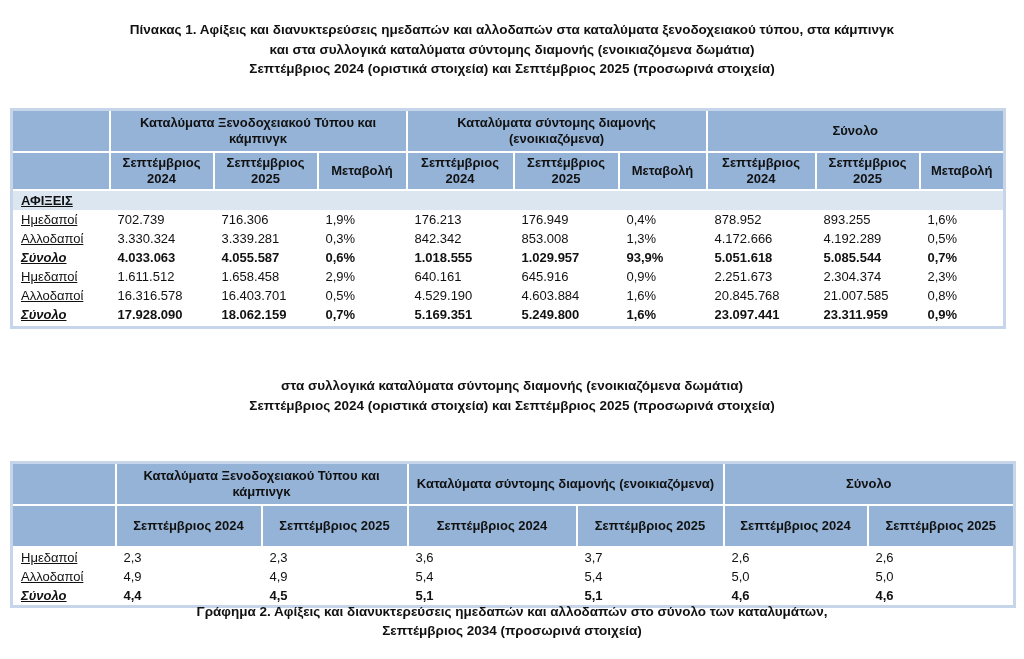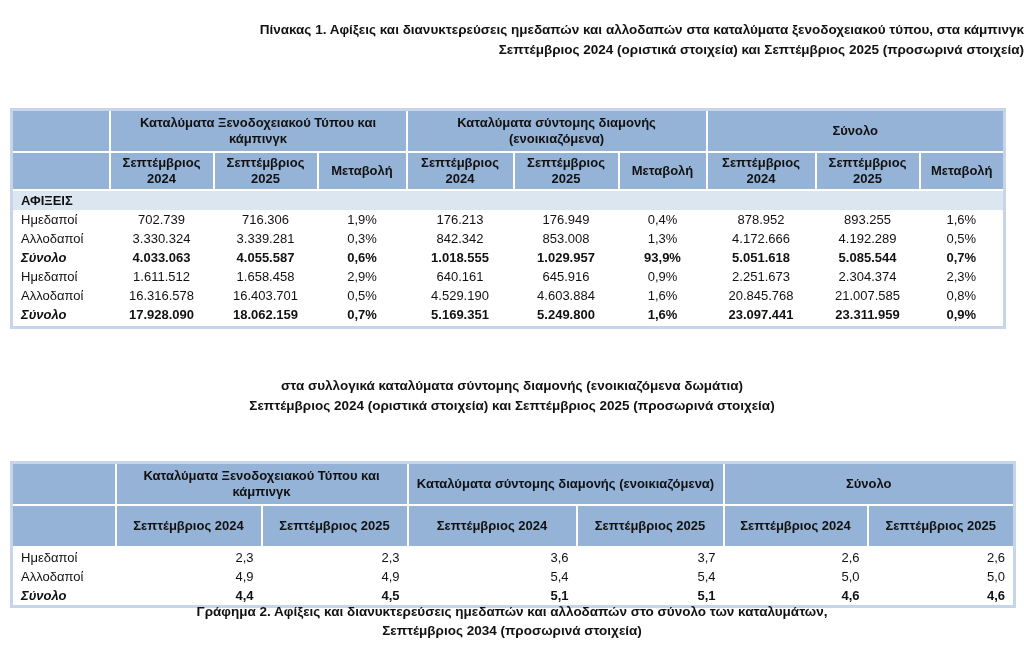--- a/index.html
+++ b/index.html
@@ -5,56 +5,57 @@
   html, body { margin: 0; padding: 0; background: #ffffff; }
   body {
     width: 1024px; height: 659px; overflow: hidden; position: relative;
     font-family: "Liberation Sans", "DejaVu Sans", sans-serif;
     color: #111111;
   }
   .caption {
     position: absolute; left: 0; width: 1024px; text-align: center;
     font-weight: bold; font-size: 13.5px; line-height: 19.5px; color: #111;
   }
-  #cap1 { top: 20px; text-align: right; }
+  #cap1 { top: 20px; }
   #cap2 { top: 376px; }
   #cap3 { top: 602px; line-height: 19px; }
 
   table.t {
     position: absolute; border-collapse: collapse; table-layout: fixed;
     font-size: 13px;
   }
   #table1 { left: 10px; top: 108px; width: 993px; border: 3px solid #c6d5ea; }
   #table2 { left: 10px; top: 461px; width: 1003px; border: 3px solid #c6d5ea; }
 
   table.t th {
     background: #95b3d7; font-weight: bold; color: #111;
     border: 2px solid #ffffff; padding: 0 4px; text-align: center;
     line-height: 16px; font-size: 13px;
   }
   table.t td { padding: 0 8px; line-height: 19px; height: 19px; white-space: nowrap; }
-  table.t td.num { text-align: center; }
-  table.t td.ctr { text-align: right; }
-  table.t td.lbl { text-align: left; padding-left: 8px; }
+  table.t td.num { text-align: left; }
+  table.t td.ctr { text-align: left; }
+  table.t td.lbl { text-align: left; padding-left: 8px; text-decoration: underline; }
   tr.section td {
     background: #dce6f1; font-weight: bold; height: 19px;
   }
   tr.total td { font-weight: bold; }
   tr.total td.lbl { font-style: italic; }
   #table1 tr.h1 th { height: 40px; }
   #table1 tr.h2 th { height: 36px; }
   #table2 tr.h1 th { height: 40px; }
   #table2 tr.h2 th { height: 40px; }
   #table1 tbody tr.last td { padding-bottom: 2px; }
 </style>
 </head>
 <body>
 
 <div class="caption" id="cap1">
   <div>Πίνακας 1. Αφίξεις και διανυκτερεύσεις ημεδαπών και αλλοδαπών στα καταλύματα ξενοδοχειακού τύπου, στα κάμπινγκ</div>
+  <div>και στα συλλογικά καταλύματα σύντομης διαμονής (ενοικιαζόμενα δωμάτια)</div>
   <div>Σεπτέμβριος 2024 (οριστικά στοιχεία) και Σεπτέμβριος 2025 (προσωρινά στοιχεία)</div>
 </div>
 
 <table class="t" id="table1">
   <colgroup>
     <col style="width:98px">
       <col style="width:104px">
       <col style="width:104px">
       <col style="width:89px">
     <col style="width:107px">

